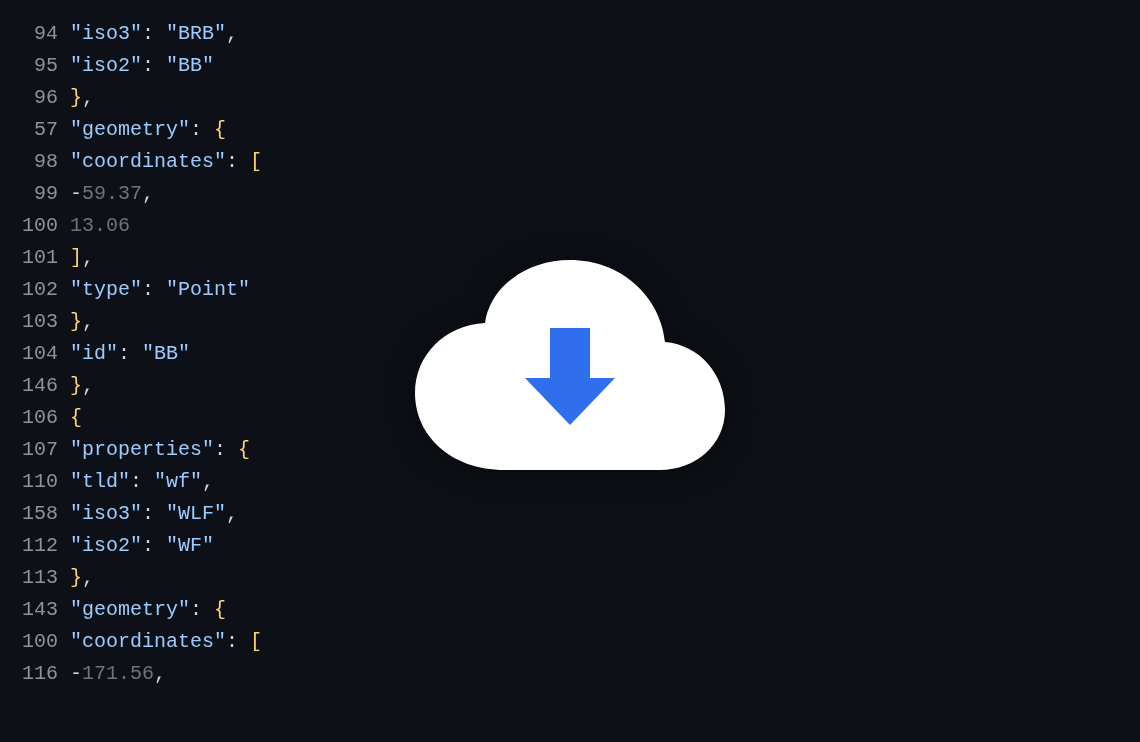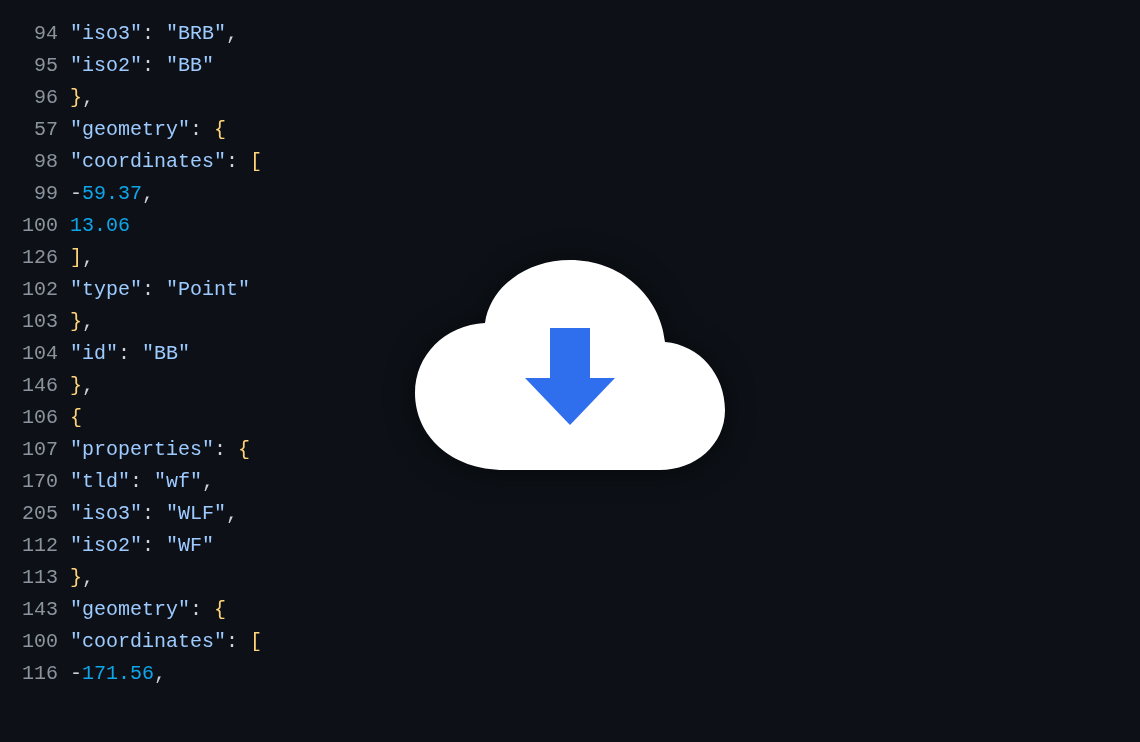--- a/index.html
+++ b/index.html
@@ -30,21 +30,21 @@
     padding-right: 12px;
     color: #8b949e;
     user-select: none;
   }
   .code {
     flex: 1;
     white-space: pre;
   }
   .key    { color: #9ecbff; }   
   .str    { color: #9ecbff; }   
-  .num    { color: #0ea5e9; text-align: center; }   
+  .num    { color: #737373; text-align: center; }   
   .punc   { color: #c9d1d9; }   
   .brace  { color: #ffd479; }   
   .brack  { color: #ffd479; }   
   .colon  { color: #c9d1d9; }
 
   
   .overlay {
     position: absolute;
     left: 415px;
     top: 260px;
@@ -59,29 +59,29 @@
 
 <div class="editor">
   <div id="code-container">
       <div class="line"><span class="gutter">94</span><span class="code"><span class="key">"iso3"</span><span class="colon">: </span><span class="str">"BRB"</span><span class="punc">,</span></span></div>
       <div class="line"><span class="gutter">95</span><span class="code"><span class="key">"iso2"</span><span class="colon">: </span><span class="str">"BB"</span></span></div>
       <div class="line"><span class="gutter">96</span><span class="code"><span class="brace">}</span><span class="punc">,</span></span></div>
       <div class="line"><span class="gutter">57</span><span class="code"><span class="key">"geometry"</span><span class="colon">: </span><span class="brace">{</span></span></div>
       <div class="line"><span class="gutter">98</span><span class="code"><span class="key">"coordinates"</span><span class="colon">: </span><span class="brack">[</span></span></div>
       <div class="line"><span class="gutter">99</span><span class="code"><span class="punc">-</span><span class="num">59.37</span><span class="punc">,</span></span></div>
       <div class="line"><span class="gutter">100</span><span class="code"><span class="num">13.06</span></span></div>
-      <div class="line"><span class="gutter">126</span><span class="code"><span class="brack">]</span><span class="punc">,</span></span></div>
+      <div class="line"><span class="gutter">101</span><span class="code"><span class="brack">]</span><span class="punc">,</span></span></div>
       <div class="line"><span class="gutter">102</span><span class="code"><span class="key">"type"</span><span class="colon">: </span><span class="str">"Point"</span></span></div>
       <div class="line"><span class="gutter">103</span><span class="code"><span class="brace">}</span><span class="punc">,</span></span></div>
       <div class="line"><span class="gutter">104</span><span class="code"><span class="key">"id"</span><span class="colon">: </span><span class="str">"BB"</span></span></div>
       <div class="line"><span class="gutter">146</span><span class="code"><span class="brace">}</span><span class="punc">,</span></span></div>
       <div class="line"><span class="gutter">106</span><span class="code"><span class="brace">{</span></span></div>
       <div class="line"><span class="gutter">107</span><span class="code"><span class="key">"properties"</span><span class="colon">: </span><span class="brace">{</span></span></div>
-      <div class="line"><span class="gutter">170</span><span class="code"><span class="key">"tld"</span><span class="colon">: </span><span class="str">"wf"</span><span class="punc">,</span></span></div>
-      <div class="line"><span class="gutter">205</span><span class="code"><span class="key">"iso3"</span><span class="colon">: </span><span class="str">"WLF"</span><span class="punc">,</span></span></div>
+      <div class="line"><span class="gutter">110</span><span class="code"><span class="key">"tld"</span><span class="colon">: </span><span class="str">"wf"</span><span class="punc">,</span></span></div>
+      <div class="line"><span class="gutter">158</span><span class="code"><span class="key">"iso3"</span><span class="colon">: </span><span class="str">"WLF"</span><span class="punc">,</span></span></div>
       <div class="line"><span class="gutter">112</span><span class="code"><span class="key">"iso2"</span><span class="colon">: </span><span class="str">"WF"</span></span></div>
       <div class="line"><span class="gutter">113</span><span class="code"><span class="brace">}</span><span class="punc">,</span></span></div>
       <div class="line"><span class="gutter">143</span><span class="code"><span class="key">"geometry"</span><span class="colon">: </span><span class="brace">{</span></span></div>
       <div class="line"><span class="gutter">100</span><span class="code"><span class="key">"coordinates"</span><span class="colon">: </span><span class="brack">[</span></span></div>
       <div class="line"><span class="gutter">116</span><span class="code"><span class="punc">-</span><span class="num">171.56</span><span class="punc">,</span></span></div>
     </div>
 
   <div class="overlay">
     <svg viewBox="0 0 310 220" width="310" height="220">
 

